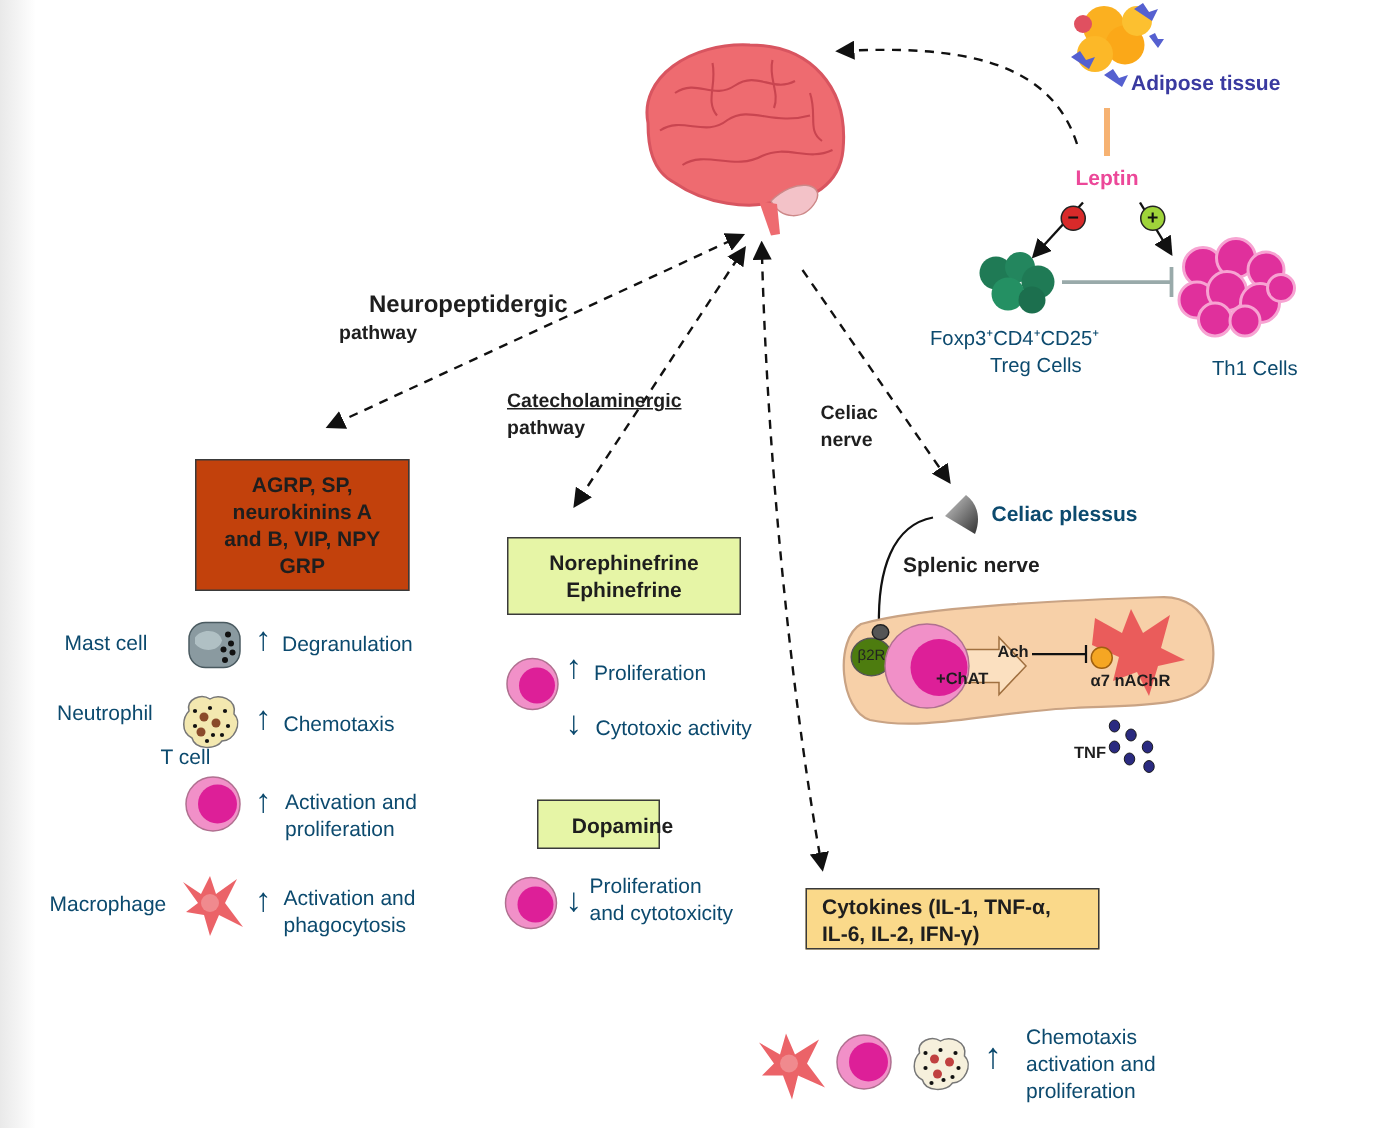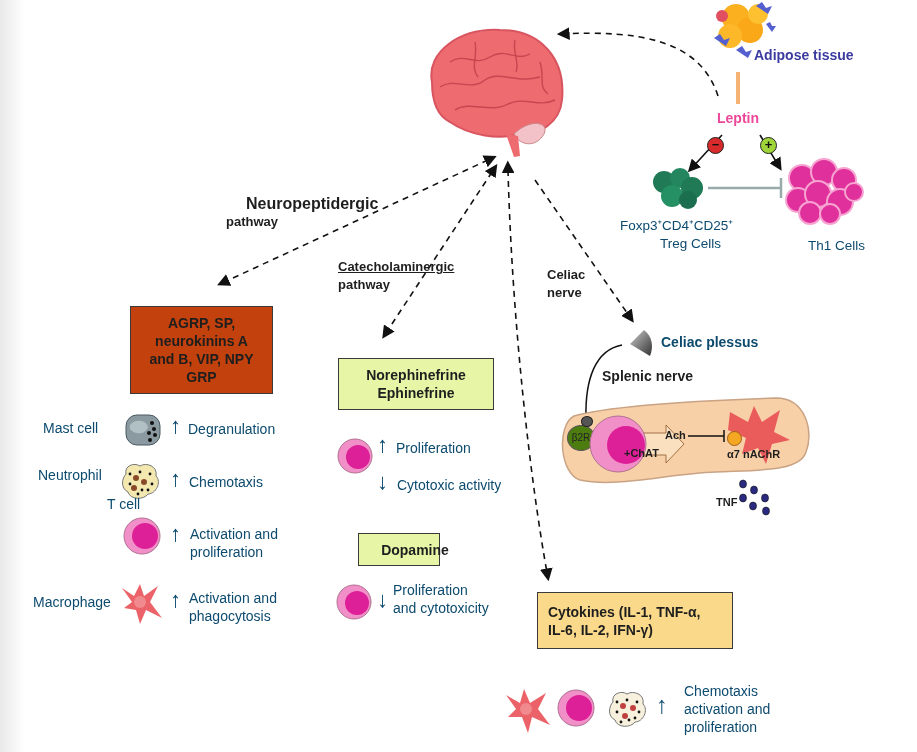--- a/index.html
+++ b/index.html
@@ -250,21 +250,21 @@
   <g fill="#2a2a80" stroke="#111" stroke-width="0.6">
     <ellipse cx="5" cy="6" rx="3.5" ry="4"></ellipse>
       <ellipse cx="16" cy="12" rx="3.5" ry="4"></ellipse>
     <ellipse cx="5" cy="20" rx="3.5" ry="4"></ellipse>
       <ellipse cx="27" cy="20" rx="3.5" ry="4"></ellipse>
     <ellipse cx="15" cy="28" rx="3.5" ry="4"></ellipse>
       <ellipse cx="28" cy="33" rx="3.5" ry="4"></ellipse>
   </g>
 </svg>
 
-<div class="box orange" style="left:537px;top:592px;width:196px;height:57px;">
+<div class="box orange" style="left:537px;top:592px;width:196px;height:41px;">
   <div>
     <span>Cytokines (IL-1, TNF-α,</span>
     <span>IL-6, IL-2, IFN-γ)</span>
   </div>
 </div>
 
 <svg class="icon" style="left:502px;top:685px" width="50" height="50" viewBox="0 0 50 50">
   <path d="M4,10 L18,18 L22,4 L28,18 L44,8 L36,24 L48,40 L30,32 L26,48 L20,32 L6,32 L14,24 Z" fill="#e8484e" opacity="0.85"></path>
   <circle cx="24" cy="24" r="6" fill="#f08a8e"></circle>
 </svg>

